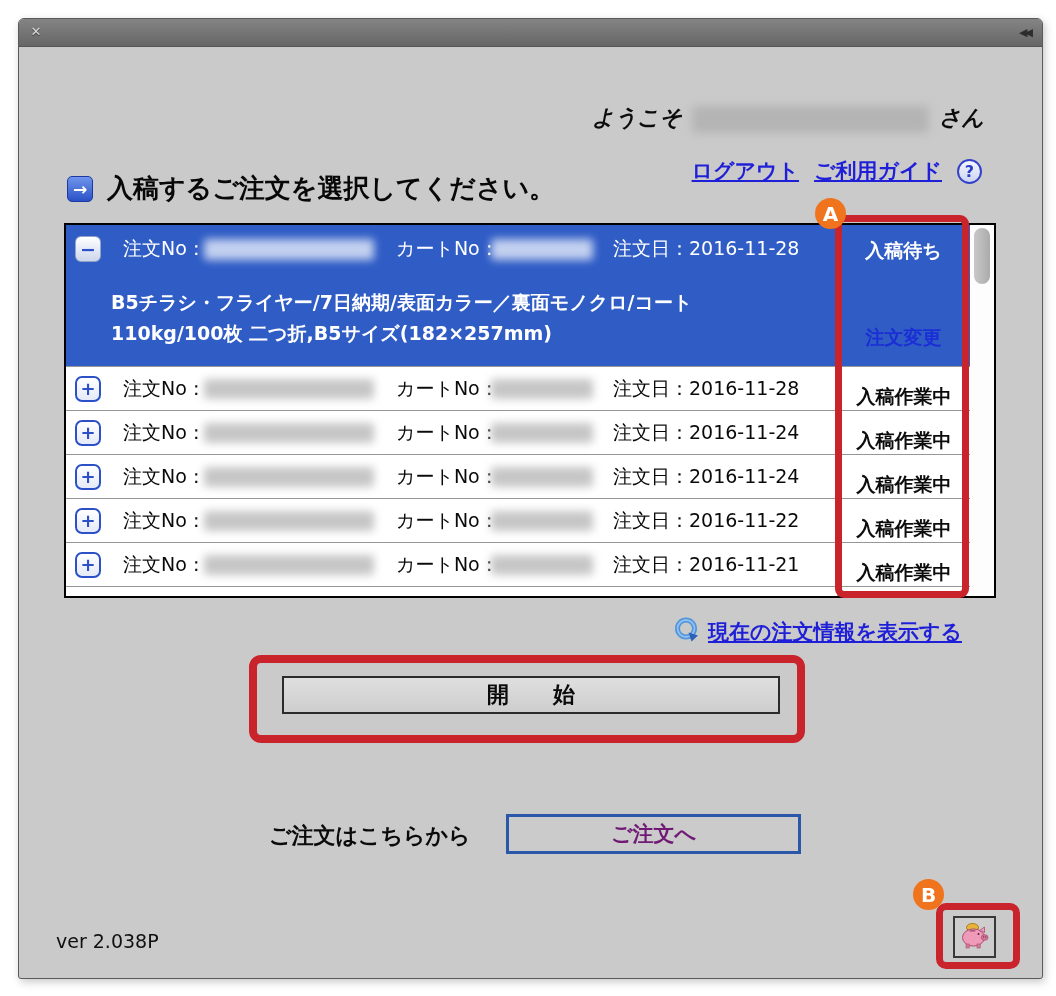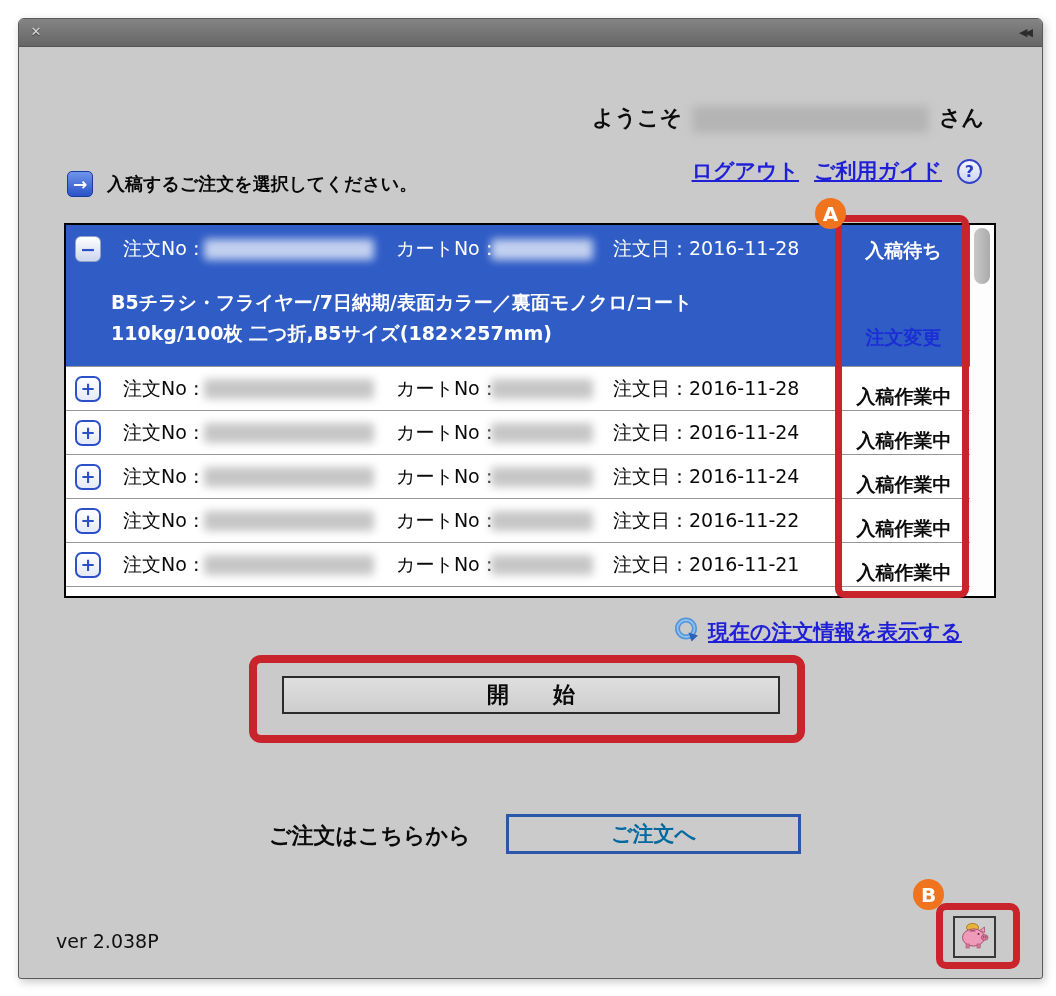--- a/index.html
+++ b/index.html
@@ -25,35 +25,35 @@
     font-size:11px;font-weight:bold;letter-spacing:-3px;}
   .collapse-icon::before{content:"◀◀";}
   .tabbar{position:absolute;left:0;top:27px;right:0;height:34px;
     background:#8e8e8e;border-bottom:1px solid #7e7e7e;}
   .tab{position:absolute;left:10px;top:0;height:34px;width:292px;background:#b9b9b9;
     display:flex;align-items:center;padding-left:14px;box-sizing:border-box;
     font-size:17px;color:#1d1d1d;border-right:1px solid #6f6f6f;}
   .panel-menu-icon{position:absolute;right:14px;top:11px;}
   
   .welcome-row{position:absolute;top:84px;right:58px;display:flex;align-items:flex-end;
-    gap:10px;font-size:22px;font-weight:bold;color:#0c0c0c;}
+    gap:10px;font-size:22px;font-weight:bold;color:#0c0c0c;font-style:italic;}
   .name-blur{width:237px;height:27px;background:#b4b4b4;filter:blur(5px);border-radius:4px;}
   .links-row{position:absolute;top:138px;right:60px;display:flex;align-items:center;gap:15px;}
   .link{font-size:21px;font-weight:bold;color:#1f1fd8;text-decoration:underline;cursor:pointer;}
   .help-icon{width:25px;height:25px;border-radius:50%;border:2px solid #3342c8;
     background:linear-gradient(#f5f7fd,#ccd4f0);color:#2a3cc8;font-size:16px;font-weight:bold;
     display:flex;align-items:center;justify-content:center;box-sizing:border-box;cursor:pointer;}
   .help-icon::before{content:"?";}
   
   .instruction-row{position:absolute;left:48px;top:152px;display:flex;align-items:center;gap:14px;}
   .arrow-icon{width:26px;height:26px;border-radius:5px;box-sizing:border-box;
     background:linear-gradient(#6f95ec,#2a52c6);border:1px solid #1c3aa0;
     color:#fff;font-weight:bold;font-size:17px;display:flex;align-items:center;justify-content:center;}
   .arrow-icon::before{content:"→";}
-  .instruction-text{font-size:18px;font-weight:bold;color:#080808;}
+  .instruction-text{font-size:26px;font-weight:bold;color:#080808;}
   
   .order-table{position:absolute;left:45px;top:204px;width:928px;height:371px;
     border:2px solid #000;background:#fff;overflow:hidden;}
   .scroll-col{position:absolute;right:0;top:0;width:24px;height:100%;background:#fdfdfd;}
   .scroll-thumb{position:absolute;right:4px;top:3px;width:16px;height:56px;border-radius:8px;
     background:linear-gradient(90deg,#c8c8c8,#ababab);}
   .row-selected{position:absolute;left:0;top:0;width:904px;height:141px;background:#2f5cc5;cursor:pointer;}
   .rows-host{position:absolute;left:0;top:141px;width:904px;}
   .order-row{position:relative;width:904px;height:44px;background:#fff;border-top:1px solid #979797;
     box-sizing:border-box;cursor:pointer;}
@@ -106,21 +106,21 @@
   .badge-a{left:796px;top:179px;}
   .badge-b{left:894px;top:860px;}
   
   .refresh-row{position:absolute;top:597px;left:654px;display:flex;align-items:center;gap:8px;}
   .start-btn{position:absolute;left:263px;top:657px;width:498px;height:38px;box-sizing:border-box;
     background:linear-gradient(#dfdfdf,#cecece);border:2px solid #2b2b2b;
     font-size:22px;font-weight:bold;color:#0a0a0a;
     display:flex;align-items:center;justify-content:center;cursor:pointer;z-index:2;}
   .order-prompt{position:absolute;left:250px;top:802px;font-size:22px;font-weight:bold;color:#0a0a0a;}
   .order-btn{position:absolute;left:487px;top:795px;width:295px;height:40px;box-sizing:border-box;
-    border:3px solid #2a57a8;background:#cbcbcb;font-size:21px;font-weight:bold;color:#0369a1;
+    border:3px solid #2a57a8;background:#cbcbcb;font-size:21px;font-weight:bold;color:#701a75;
     display:flex;align-items:center;justify-content:center;cursor:pointer;}
   .version{position:absolute;left:37px;top:911px;font-size:19px;color:#101010;text-align:right;}
   .piggy-btn{position:absolute;left:934px;top:897px;width:43px;height:42px;box-sizing:border-box;
     border:2px solid #383838;background:#cdcdcd;display:flex;align-items:center;
     justify-content:center;cursor:pointer;z-index:4;}
 </style>
 </head>
 <body>
 
 <div class="panel">

